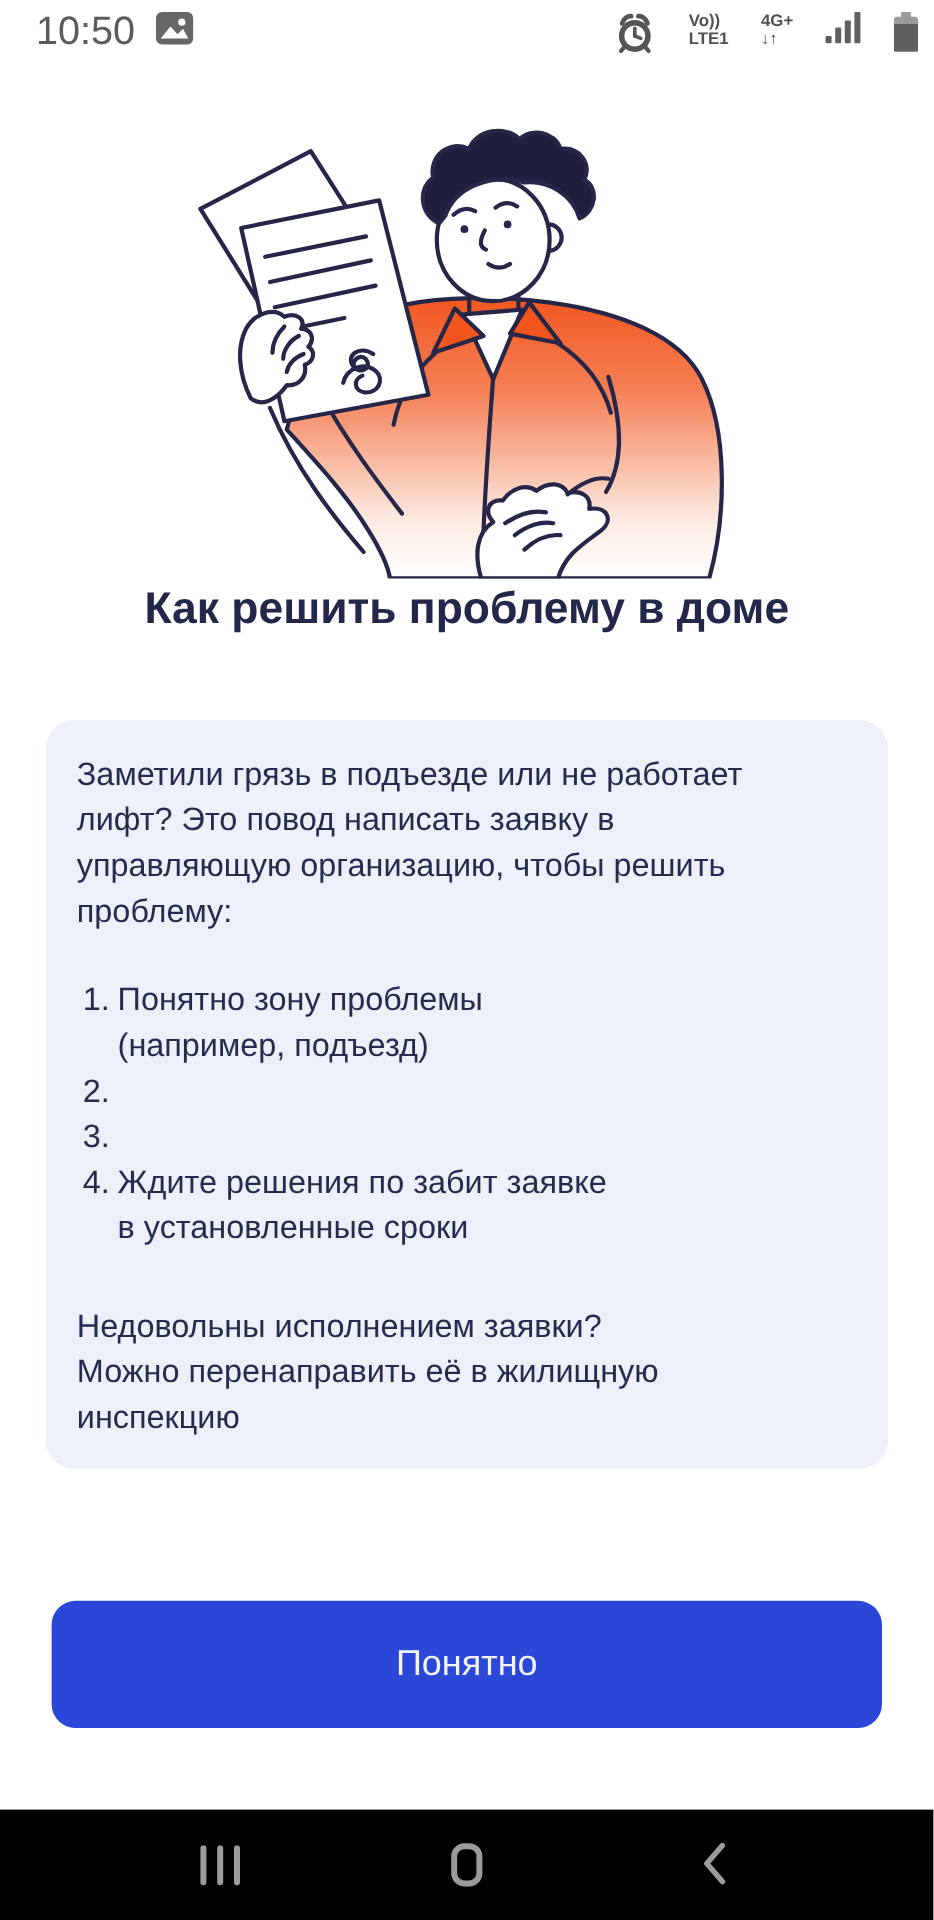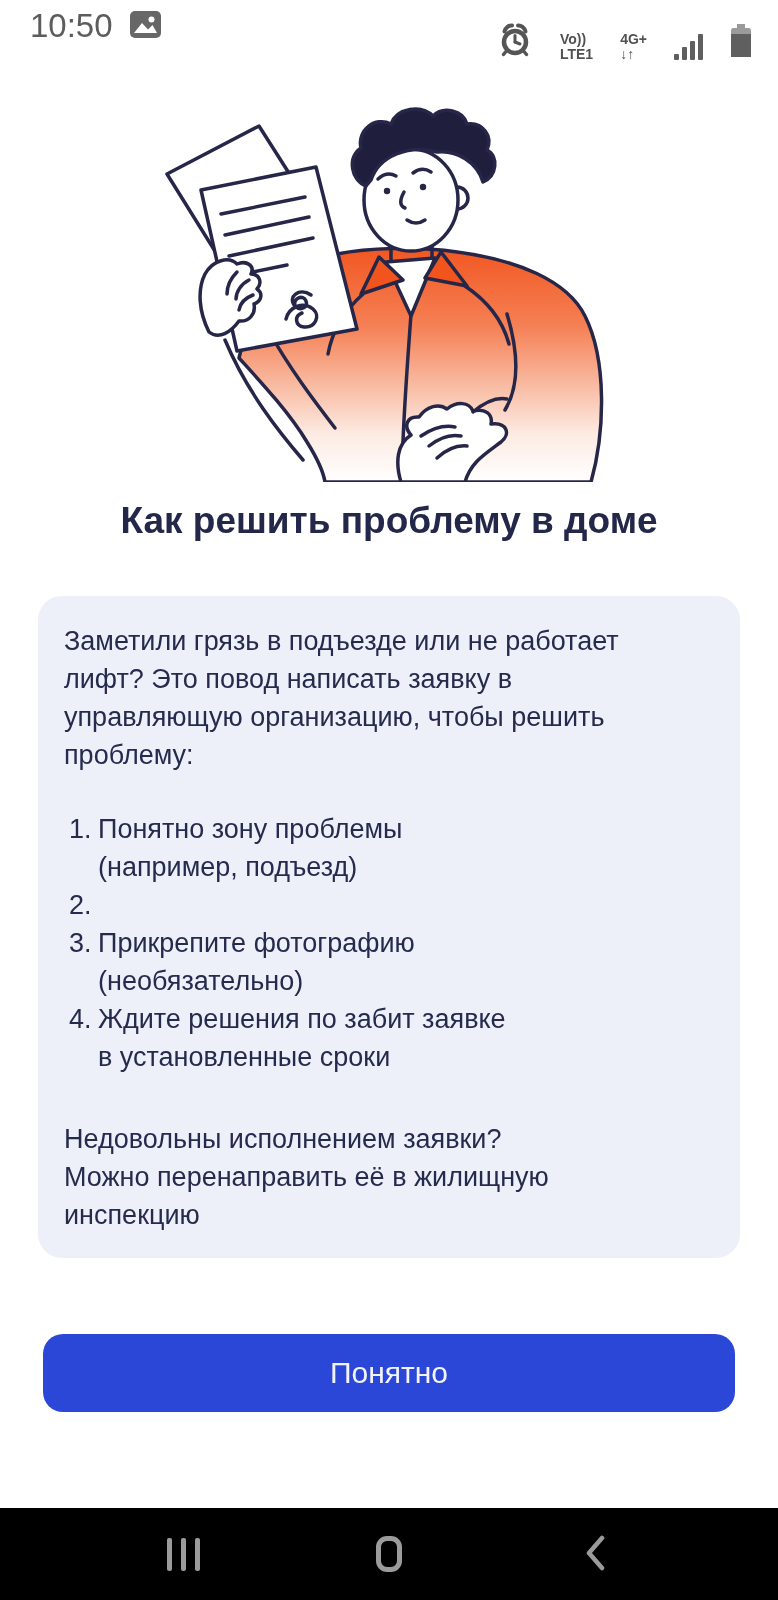--- a/index.html
+++ b/index.html
@@ -1,48 +1,48 @@
 <!DOCTYPE html>
 <html><head>
 <meta charset="utf-8">
 <style>
   * { margin:0; padding:0; box-sizing:border-box; }
   html,body { width:778px; height:1600px; background:#ffffff;
     font-family:"Liberation Sans", sans-serif; position:relative; overflow:hidden; }
 
   
   .status-bar { height:50px; display:flex; justify-content:space-between;
-    align-items:flex-start; padding:8px 26px 0 30px; color:#585858; }
+    align-items:flex-start; padding:8px 12px 0 30px; color:#585858; }
   .status-left { display:flex; align-items:center; gap:16px; }
   .status-time { font-size:33px; line-height:36px; color:#5c5c5c; }
-  .status-right { display:flex; align-items:flex-end; gap:27px; padding-top:2px;margin-top:12px; }
+  .status-right { display:flex; align-items:flex-start; gap:27px; padding-top:2px; }
   .stacked { font-size:14px; line-height:15px; font-weight:bold; color:#515151;
     text-align:left; letter-spacing:0; }
   .sig-bars { display:flex; align-items:flex-end; gap:3px; height:28px; padding-bottom:2px;}
   .sig-bars i { display:block; width:5px; background:#5f5f5f; border-radius:1px; }
 
   
   .illustration { margin-top:52px; display:flex; justify-content:center; }
 
   
-  .page-title { margin-top:14px; text-align:center; font-size:37px; line-height:50px;
+  .page-title { text-align:center; font-size:37px; line-height:50px;
     font-weight:700; color:#232749; }
 
   
-  .info-card { margin:50px 38px 0 38px; background:#edf0f9; border-radius:24px;
+  .info-card { margin:68px 38px 0 38px; background:#edf0f9; border-radius:24px;
     padding:26px 38px 24px 26px; color:#262a4d; font-size:27px; line-height:38px; }
   .intro-text { white-space:pre-line; }
   .steps-list { margin-top:36px; display:flex; flex-direction:column; }
   .step-item { display:flex; }
   .step-num { flex:none; width:34px; padding-left:5px; }
   .step-text { white-space:pre-line; }
   .footer-note { margin-top:44px; white-space:pre-line; }
 
   
-  .primary-button { position:absolute; left:43px; top:1334px; width:692px; height:78px;
+  .primary-button { position:absolute; left:43px; top:1334px; width:692px; height:106px;
     background:#2b47d8; border:none; border-radius:20px; color:#f3f4fb; font-size:30px;
     font-family:inherit; display:flex; align-items:center; justify-content:center;
     cursor:pointer; }
 
   
   .nav-bar { position:absolute; left:0; bottom:0; width:778px; height:92px;
     background:#000; display:flex; align-items:center; justify-content:center; gap:136px; }
   .nav-btn { width:70px; height:60px; display:flex; align-items:center;
     justify-content:center; background:none; border:none; cursor:pointer; }
   .recents-icon { display:flex; gap:9px; }
@@ -169,22 +169,20 @@
     <div class="step-item">
       <span class="step-num">1.</span>
       <span class="step-text">Понятно зону проблемы
 (например, подъезд)</span>
     </div>
     <div class="step-item">
       <span class="step-num">2.</span>
     </div>
     <div class="step-item">
       <span class="step-num">3.</span>
-      <span class="step-text">Прикрепите фотографию
-(необязательно)</span>
     </div>
     <div class="step-item">
       <span class="step-num">4.</span>
       <span class="step-text">Ждите решения по забит заявке
 в установленные сроки</span>
     </div>
   </div>
   <div class="footer-note">Недовольны исполнением заявки?
 Можно перенаправить её в жилищную
 инспекцию</div>

